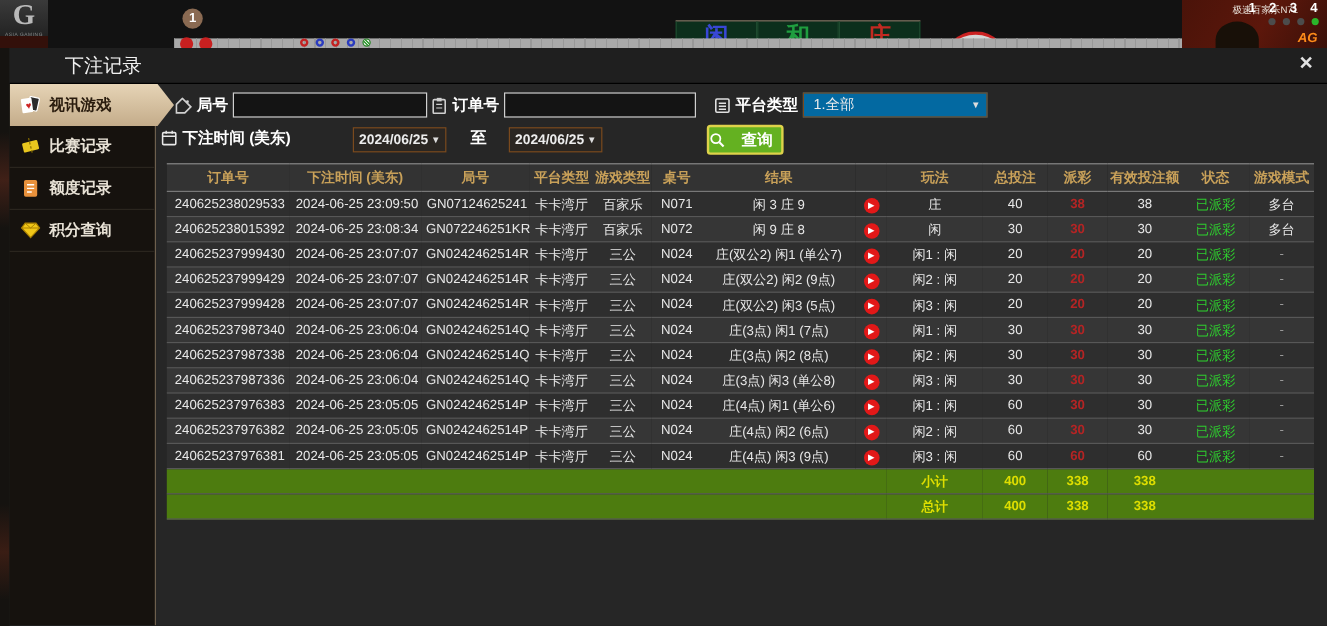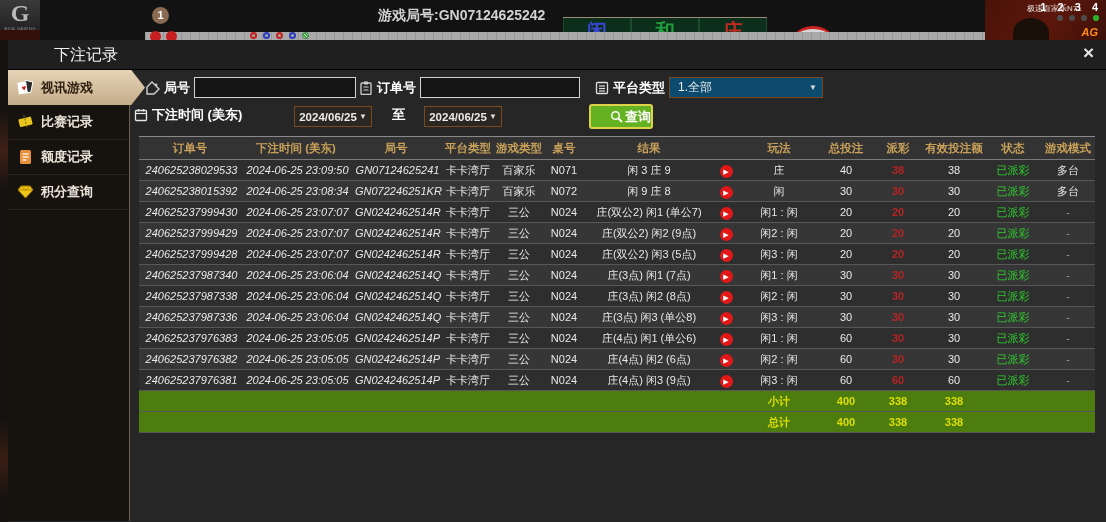--- a/index.html
+++ b/index.html
@@ -58,42 +58,42 @@
 
   
   #content { position:relative; flex:1; background:#262626;padding-left:36px; }
   .f-label { font-size:13px; font-weight:bold; color:#fff; }
   .f-ic { width:14px; height:14px; vertical-align:-2px; }
   #row1, #row2 { position:absolute; left:0; width:100%; }
   #row1 { top:7px; } #row2 { top:36px; }
   .fgroup { position:absolute; display:flex; align-items:center; gap:4px; }
   .txtbox { height:21px; background:#141414; border:1px solid #d0d0d0; color:#eee; font-size:12px; padding:0 5px; }
   #inRound { width:162px; } #inOrder { width:160px; }
-  .selbox { position:relative; height:21px; background:#0c4a6e; border:1px solid #7a4a1e;
+  .selbox { position:relative; height:21px; background:#0369a1; border:1px solid #7a4a1e;
     color:#ececec; font-size:12px; display:flex; align-items:center; cursor:pointer; }
   .selbox .caret { position:absolute; right:5px; font-size:8px; color:#ddd; }
   #selPlatform { width:154px; padding-left:8px; }
   .datebox { width:78px; background:#2a2622; border:1px solid #7a4a1e; font-weight:bold; font-size:11.5px; justify-content:center; padding-right:10px; }
   .datebox .caret { right:4px; }
   #toLbl { font-size:13.5px; font-weight:bold; color:#fff; }
   #btnSearch { position:absolute; left:459px; top:-2px; height:25px; width:64px; background:#64b121;
     border:2px solid #ded24a; border-radius:3px; color:#fff; font-size:13px; font-weight:bold;
-    display:flex; align-items:center; justify-content:flex-end; gap:2px; cursor:pointer; }
+    display:flex; align-items:center; justify-content:flex-start; gap:14px; cursor:pointer; }
 
   
   #recTable { position:absolute; left:9px; top:66px; width:956px; border-collapse:collapse; table-layout:fixed;
     font-size:11px; color:#e8e8e8; }
   #recTable th { height:23px; color:#c9a159; font-weight:bold; font-size:11.5px; background:#333;
     border-top:1px solid #8a8a8a; border-bottom:1px solid #787878; white-space:nowrap; overflow:hidden; }
   #recTable td { height:21px; text-align:center; border-bottom:1px solid #575757; white-space:nowrap; padding:0 1px; }
   #recTable tbody tr:nth-child(odd) { background:#2e2e2e; }
   #recTable tbody tr:nth-child(even) { background:#363636; }
   #recTable tfoot tr { background:#4d7c0f; }
   #recTable tfoot td { height:21px; text-align:center; border-bottom:1px solid #575757; }
-  td.l { text-align:center; padding-left:4px !important;font-style:italic; }
+  td.l { text-align:center; padding-left:4px !important; }
   .red { color:#b42424; font-weight:bold; }
   .green { color:#2ecc2e; }
   .yellow { color:#dede00; font-weight:bold; }
   .dim { color:#9a9a9a; }
   .playbtn { display:inline-block; width:13px; height:13px; border-radius:50%; background:#e21818;
     color:#fff; font-size:7px; line-height:13px; text-align:center; vertical-align:-2px; cursor:pointer; }
 
   
   #leftStrip { position:absolute; left:0; top:40px; width:8px; height:482px;
     background:linear-gradient(#151310 0,#151310 70px,#402017 110px,#151310 150px,#151310 380px,#3a1d14 420px,#151310 460px); }
@@ -104,21 +104,20 @@
 <div id="stage">
 
   <div id="topbar">
     <div id="gLogo">
       <div class="g">G</div>
       <div class="sub">ASIA GAMING</div>
     </div>
     <div id="gLogoUnder"></div>
     <div class="seat">1</div>
     <div class="tbl-label">台号:极速百家乐N71</div>
-    <div class="rnd-label">游戏局号:GN07124625242</div>
     <div id="betPanels">
       <div class="bet-cell bet-xian">闲</div>
       <div class="bet-cell bet-he">和</div>
       <div class="bet-cell bet-zhuang">庄</div>
     </div>
     <div id="timer">
         <span>1</span>
       </div>
     <div id="strip">
       <i class="rc ring-red" style="left:105px"></i>

